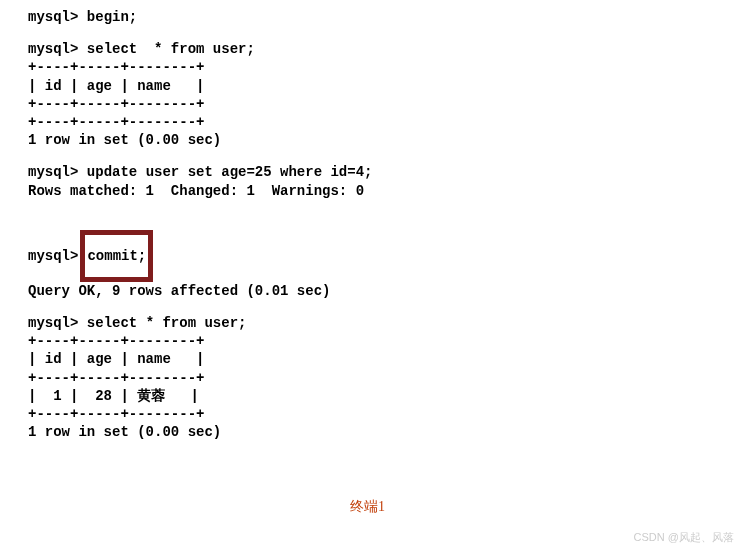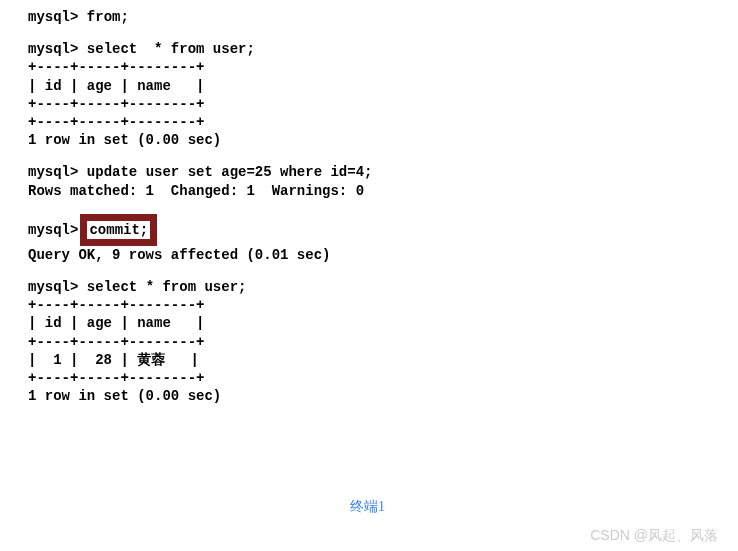--- a/index.html
+++ b/index.html
@@ -15,51 +15,52 @@
       overflow: hidden;
     }
     .terminal {
       padding: 8px 28px;
       line-height: 1.3;
     }
     .line {
       white-space: pre;
     }
     .highlight-box {
-      border: 7px solid #7f1d1d;
+      border: 5px solid #7f1d1d;
       display: inline-block;
-      padding: 0 2px;
+      padding: 12px 2px;
       margin-left: 2px;
+      margin-top: 16px;
     }
     .red-label {
       position: absolute;
-      color: #3b82f6;
+      color: #c2410c;
       font-family: Liberation Serif, serif;
       font-weight: normal;
       font-size: 14px;
       left: 350px;
       top: 498px;
     }
     .watermark {
       position: absolute;
-      right: 20px;
+      right: 4px;
       bottom: 6px;
       color: #ccc;
       font-family: sans-serif;
       font-weight: normal;
-      font-size: 14px;
+      font-size: 11px;
     }
     .section-space { height: 14px; }
   </style>
 </head>
 <body>
 
 <div class="terminal">
 
-  <div class="line"><span>mysql&gt;</span> <span>from;</span></div>
+  <div class="line"><span>mysql&gt;</span> <span>begin;</span></div>
 
   <div class="section-space"></div>
 
   <div class="line"><span>mysql&gt;</span> <span>select  * from user;</span></div>
   <div class="line">+----+-----+--------+</div>
   <div class="line">| id | age | name   |</div>
   <div class="line">+----+-----+--------+</div>
   <div class="line">+----+-----+--------+</div>
   <div class="line">1 row in set (0.00 sec)</div>
 

